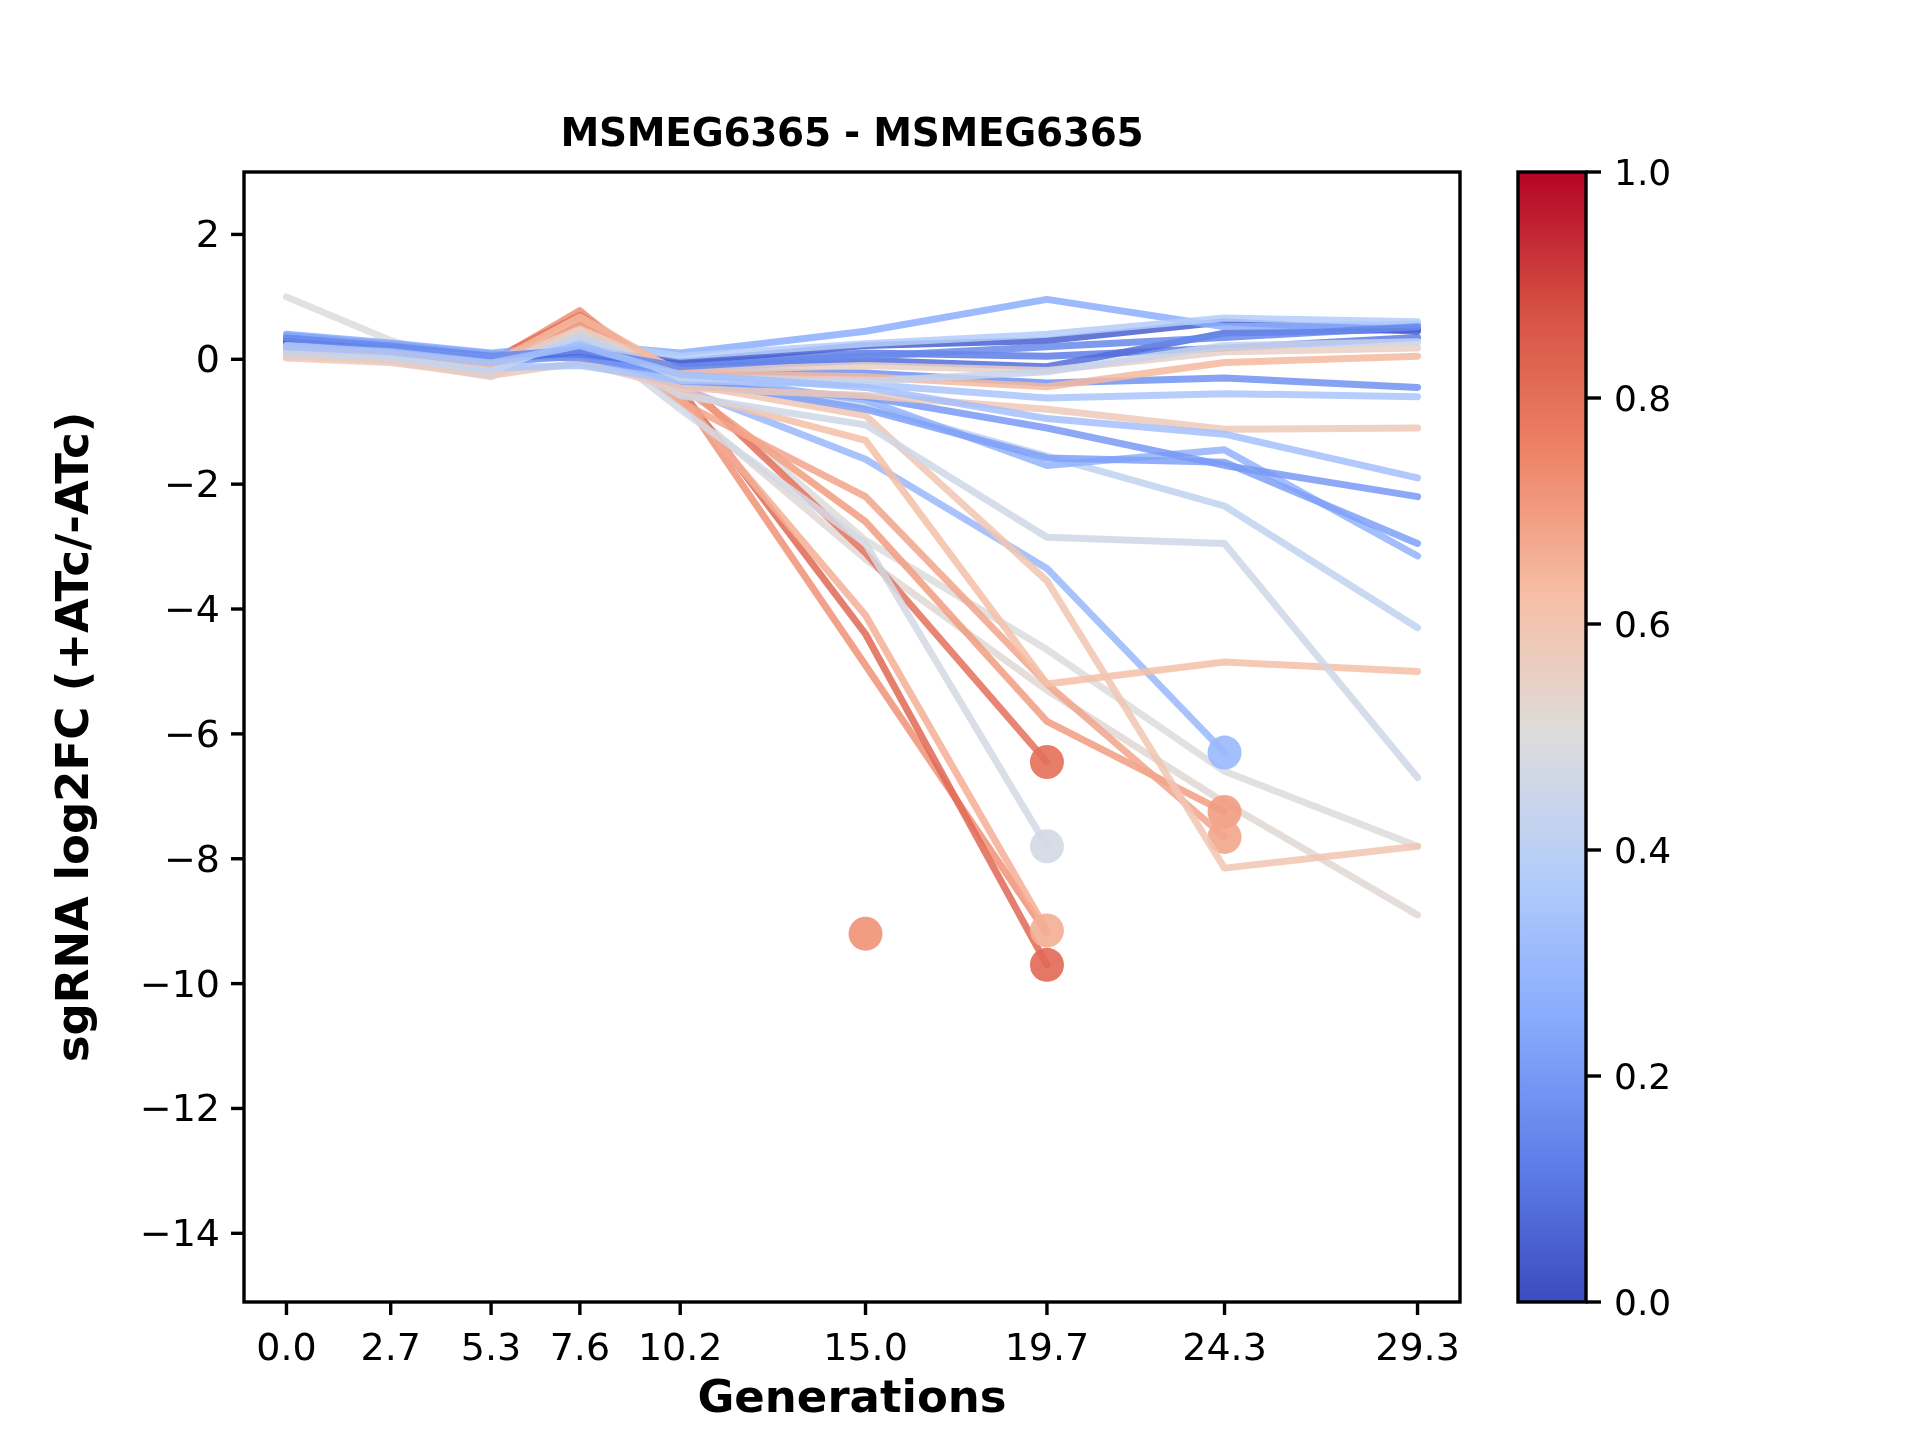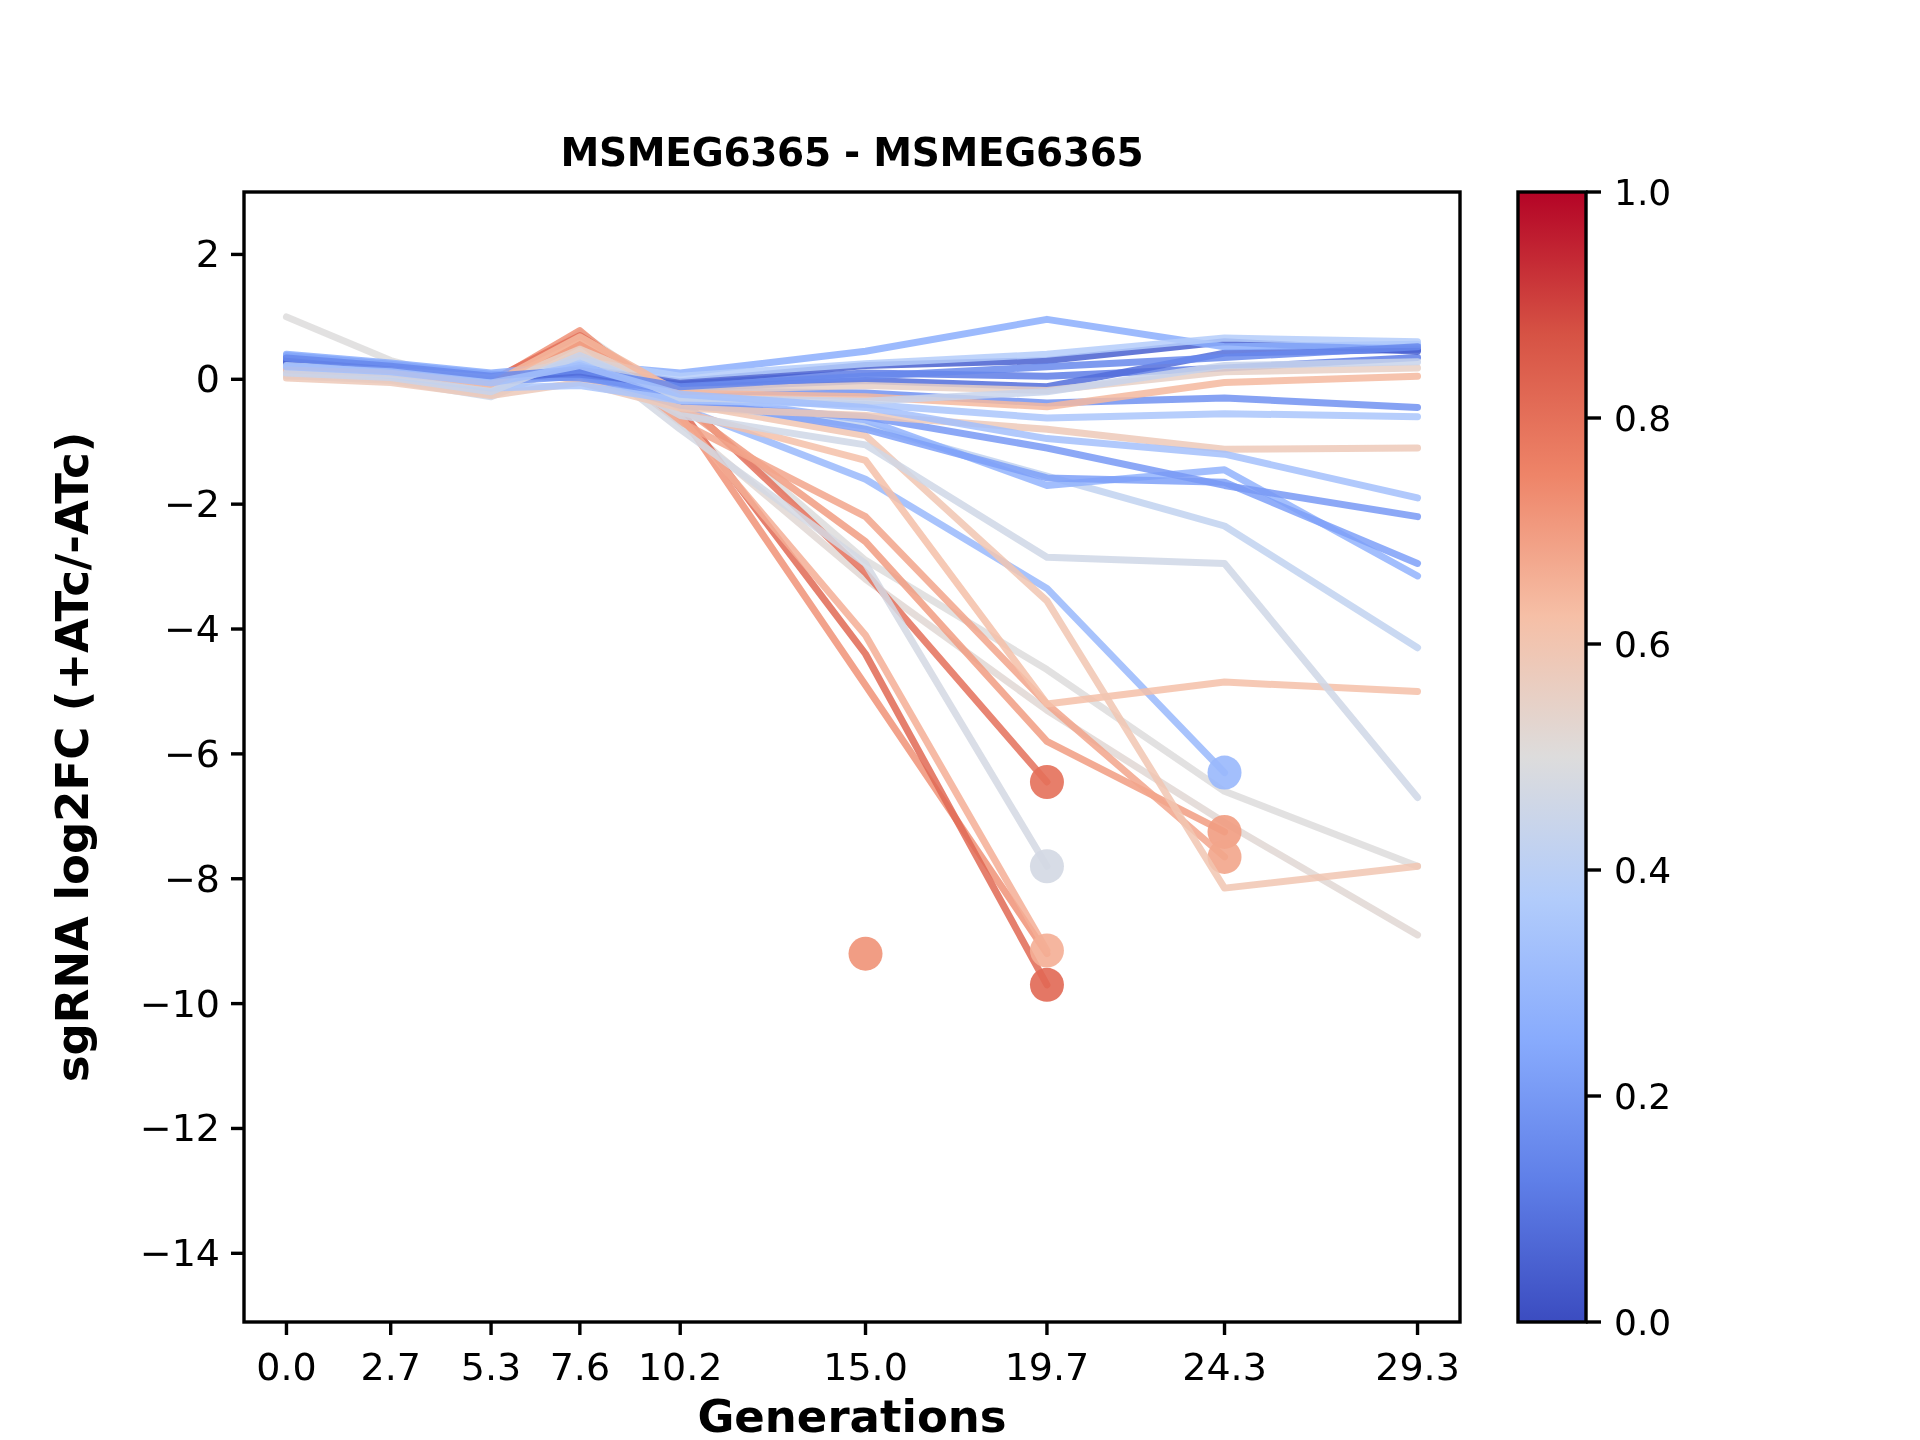--- a/index.html
+++ b/index.html
@@ -11,21 +11,20 @@
     width: 1920px;
     height: 1440px;
     font-family: "DejaVu Sans", sans-serif;
     overflow: hidden;
   }
   #figure {
     position: relative;
     width: 1920px;
     height: 1404px;
     background: #ffffff;
-    margin-top: 20px;
   }
   svg.fig-canvas {
     position: absolute;
     top: 0;
     left: 0;
     width: 1920px;
     height: 1440px;
     display: block;
   }
   .chart-title {

